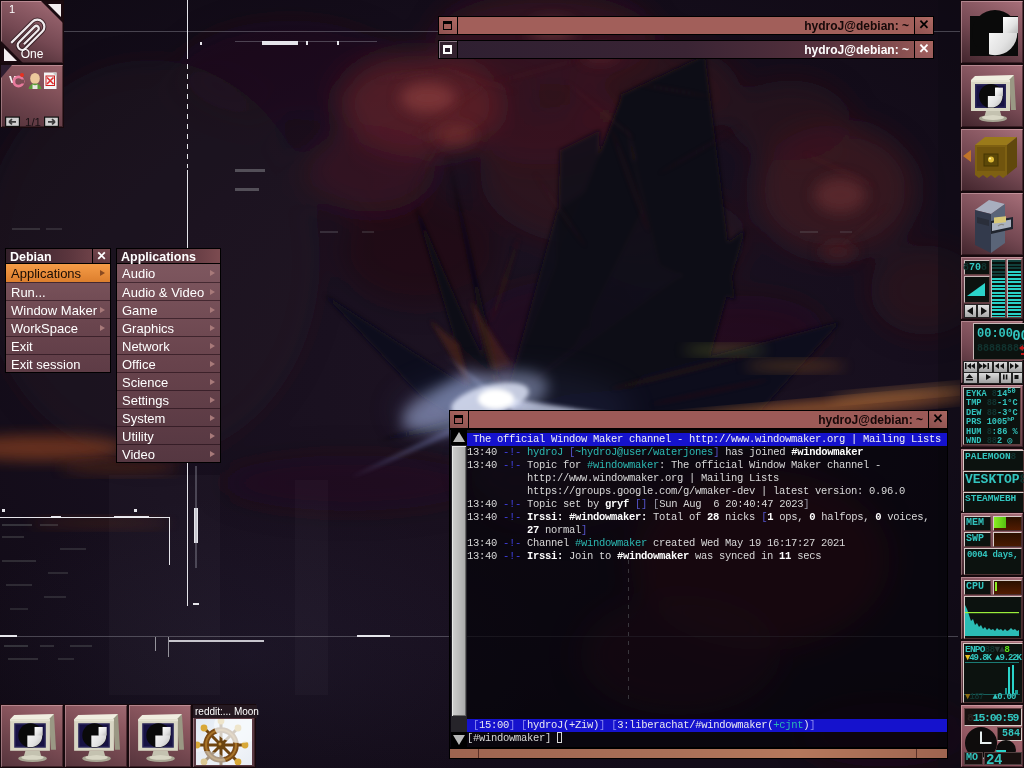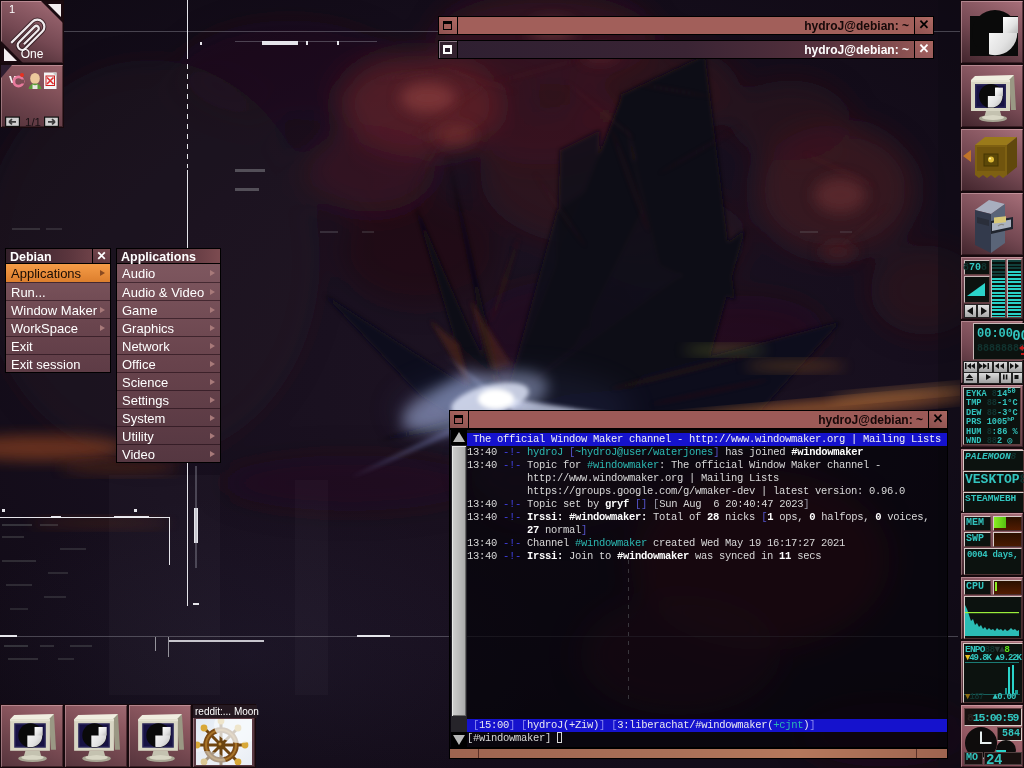--- a/index.html
+++ b/index.html
@@ -494,21 +494,21 @@
             <rect x="1.5" y="2" width="4" height="4" fill="#111"></rect>
           </svg>
         </div>
     </div>
 
     <div class="tile" style="left:960px;top:384px;">
       <div class="abs lcd" style="left:2px;top:2px;width:58px;height:58px;background:#0c120f;border:1px solid #c8b8b8;border-right-color:#604040;border-bottom-color:#604040;font-size:8.6px;line-height:9.4px;padding:2px 0 0 2px;box-sizing:border-box;">EYKA <d8>8</d8>14<span style="position:relative;top:-3px;font-size:7px;">50</span><br>TMP <d8>88</d8>-1°C<br>DEW <d8>88</d8>-3°C<br>PRS 1005<span style="position:relative;top:-3px;font-size:6px;">hP</span><br>HUM <d8>8</d8>:86 %<br>WND <d8>88</d8>2 ◎</div>
     </div>
 
     <div class="tile" style="left:960px;top:448px;">
-      <div class="abs" style="left:2px;top:1px;width:59px;height:19px;background:#0c120f;border:1px solid #d8ccc8;border-right-color:#4a3030;border-bottom-color:#4a3030;font-style:italic;">
+      <div class="abs" style="left:2px;top:1px;width:59px;height:19px;background:#0c120f;border:1px solid #d8ccc8;border-right-color:#4a3030;border-bottom-color:#4a3030;">
         <span class="lcd" style="position:absolute;left:1px;top:0px;font-size:9.5px;">PALEMOON<d8>8</d8></span>
         </div>
       <div class="abs" style="left:2px;top:22px;width:59px;height:19px;background:#0c120f;border:1px solid #d8ccc8;border-right-color:#4a3030;border-bottom-color:#4a3030;">
         <span class="lcd" style="position:absolute;left:1px;top:0px;font-size:13px;">VESKTOP<d8>88</d8></span>
         </div>
       <div class="abs" style="left:2px;top:43px;width:59px;height:19px;background:#0c120f;border:1px solid #d8ccc8;border-right-color:#4a3030;border-bottom-color:#4a3030;">
         <span class="lcd" style="position:absolute;left:1px;top:0px;font-size:9.5px;">STEAMWEBH</span>
         </div>
     </div>
 

